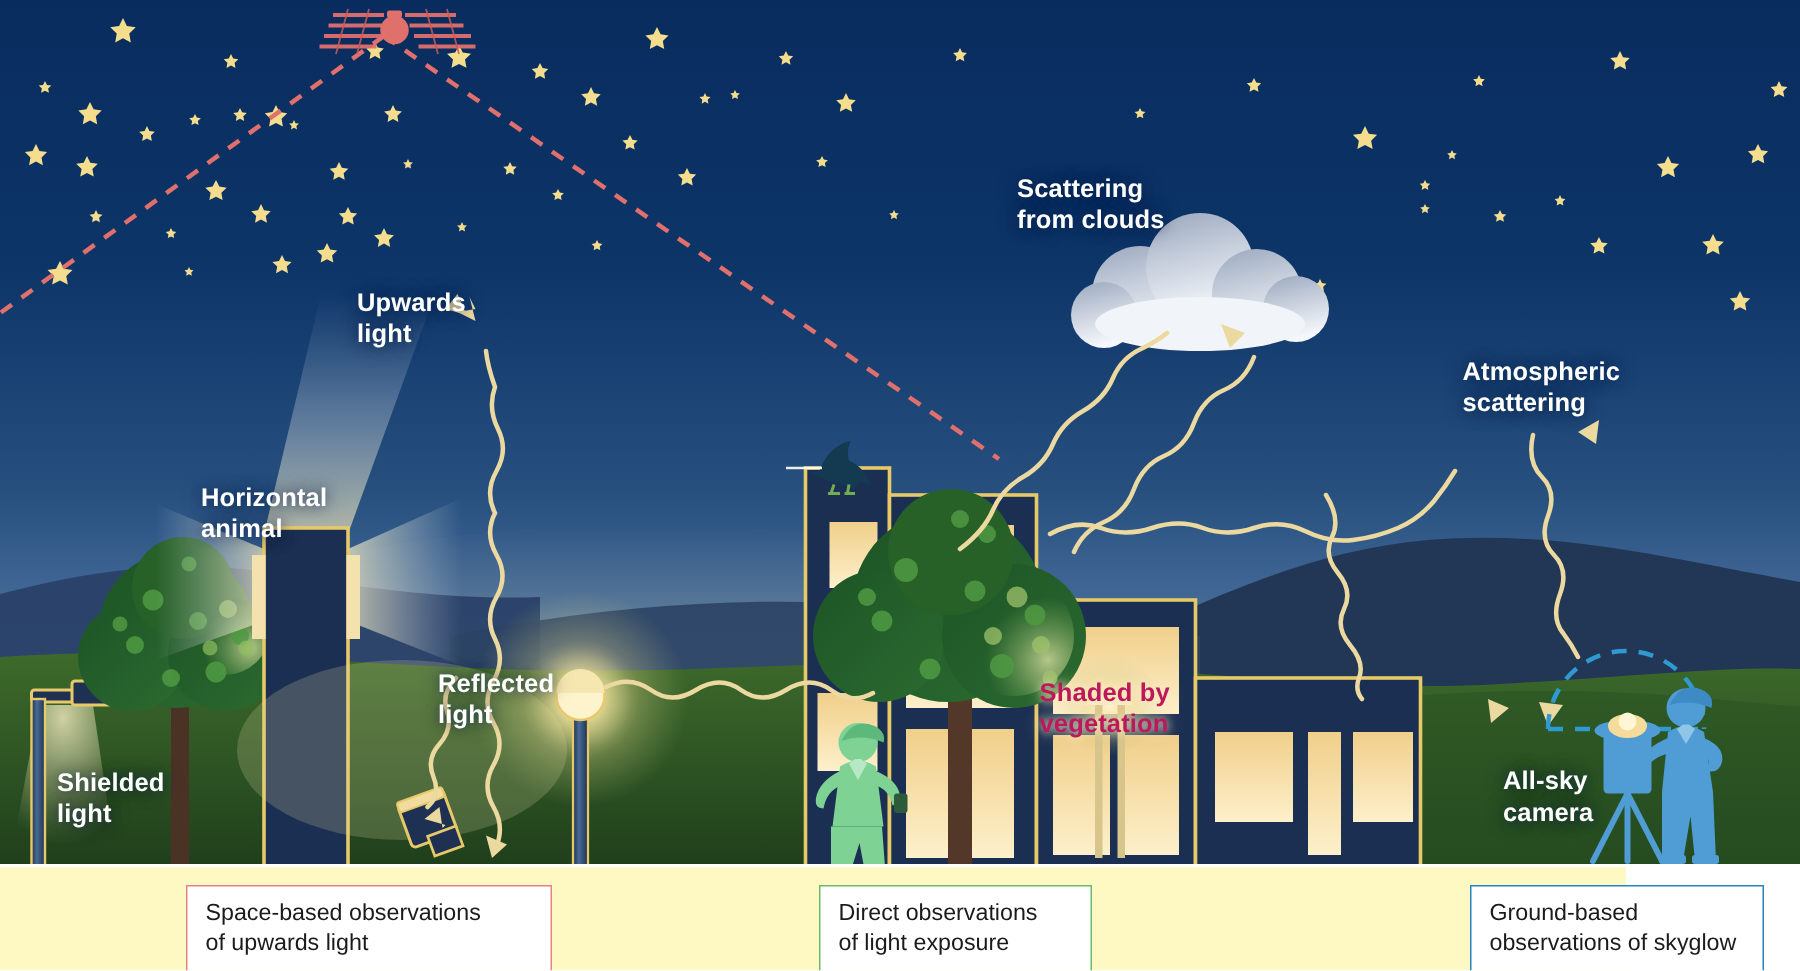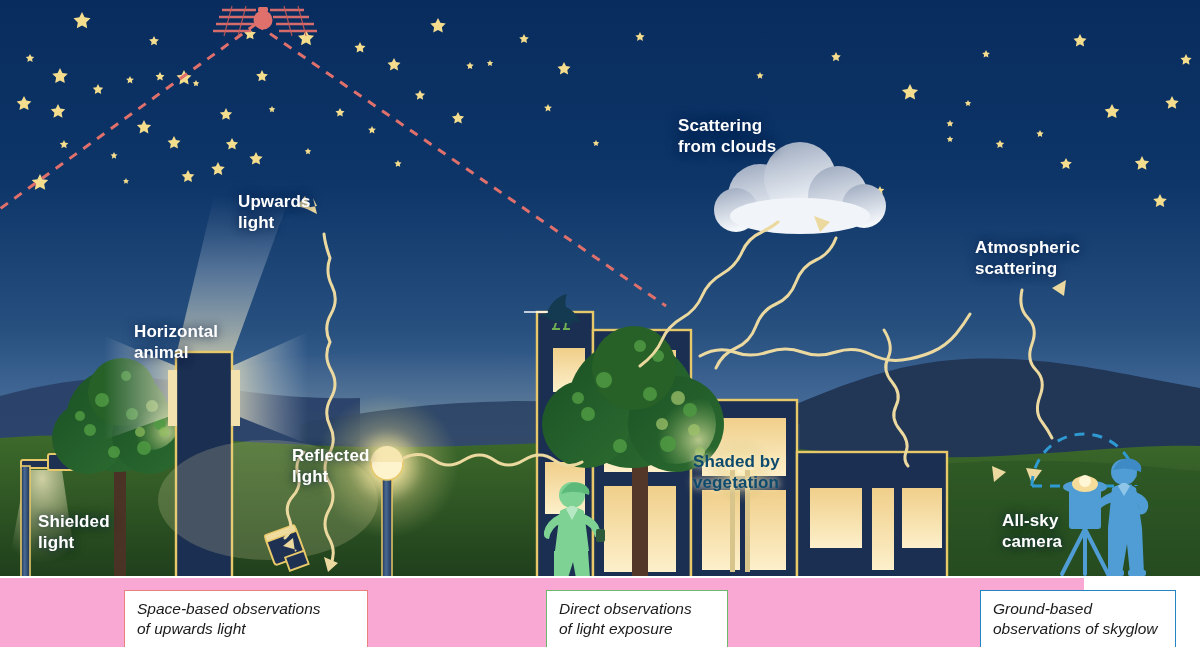--- a/index.html
+++ b/index.html
@@ -30,41 +30,40 @@
     color: #ffffff;
     font-size: 17px;
     line-height: 1.22;
     letter-spacing: .1px;
     white-space: pre-line;
     pointer-events: none;
     text-shadow: 0 0 7px rgba(10,30,70,.55), 0 0 14px rgba(10,30,70,.4);
     font-weight: bold;
   }
   .lbl.dark {
-    color: #0c4a6e;
+    color: #be185d;
     text-shadow: 0 0 6px rgba(255,240,200,.85), 0 0 12px rgba(255,240,200,.7);
   }
 
   #l-upwards     { left: 238px; top: 192px; }
   #l-horizontal  { left: 134px; top: 322px; }
   #l-shielded    { left: 38px;  top: 512px; }
   #l-reflected   { left: 292px; top: 402px; margin-top: 44px; }
   #l-animal      { left: 404px; top: 288px; }
   #l-clouds      { left: 678px; top: 116px; }
   #l-atmos       { left: 975px; top: 238px; }
   #l-allsky      { left: 1002px; top: 511px; }
   #l-shaded      { left: 693px; top: 452px; }
 
   
   #legend {
     position: absolute;
     left: 0; top: 578px;
     width: 1084px; height: 69px;
-    background: #f9a8d4;
-    font-style: italic;
+    background: #fef9c3;
   }
   .key {
     position: absolute;
     top: 12px;
     border: 1.6px solid #888;
     background: #ffffff;
     padding: 8px 11px 9px 12px;
     font-size: 15.5px;
     line-height: 1.28;
     color: #1b1b1b;

